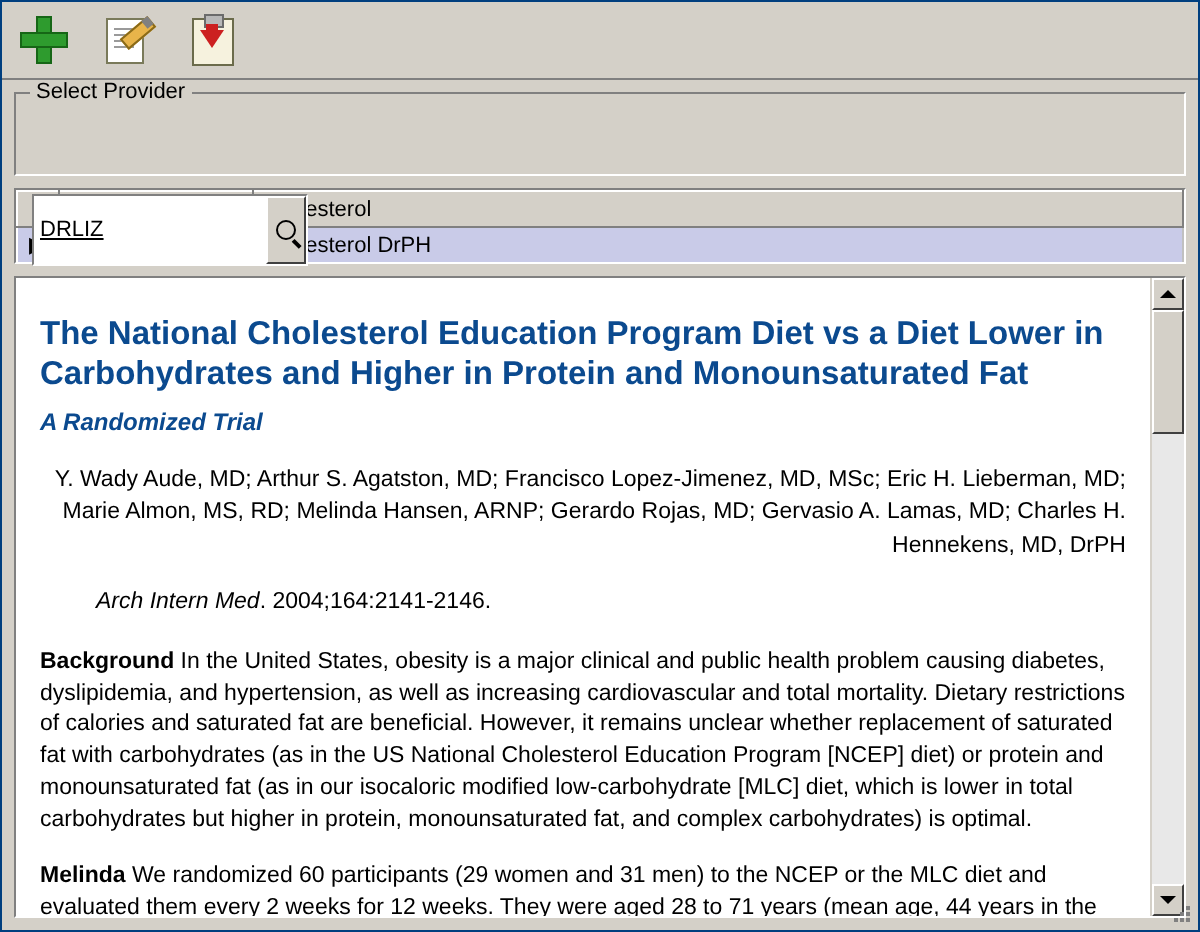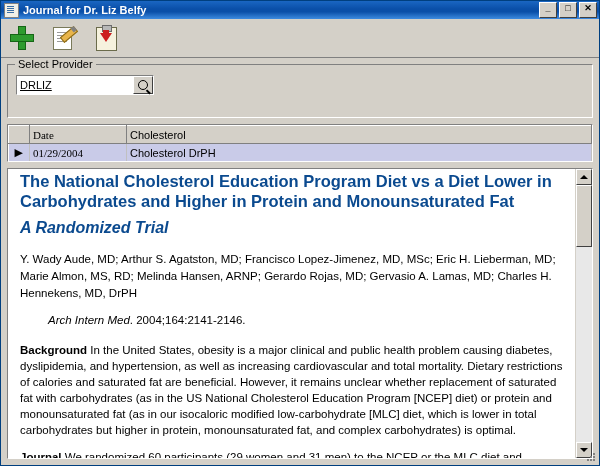--- a/index.html
+++ b/index.html
@@ -172,21 +172,21 @@
     width: 6px; height: 6px;
     background: #cc2020;
   }
 
   
   .provider-group {
     margin: 6px 6px 2px 6px;
     border: 1px solid #ffffff;
     border-top-color: #808080;
     border-left-color: #808080;
-    padding: 6px 6px 20px 8px;
+    padding: 6px 6px 8px 8px;
     position: relative;
     flex: none;
     height: 26px;
     box-sizing: content-box;
     text-decoration: underline;
   }
   .group-legend {
     position: absolute;
     top: -7px;
     left: 7px;
@@ -198,25 +198,26 @@
   .provider-row {
     display: flex;
     align-items: center;
     gap: 6px;
     margin-top: 4px;
   }
   .combo {
     display: flex;
     align-items: stretch;
     width: 138px;
-    height: 20px;
+    height: 36px;
     border: 1px solid;
     border-color: #808080 #ffffff #ffffff #808080;
     background: #ffffff;
     box-sizing: border-box;
+    margin-top: 40px;
   }
   .combo input {
     border: 0;
     outline: 0;
     flex: 1;
     font-family: "Liberation Sans", sans-serif;
     font-size: 11px;
     padding: 0 3px;
     min-width: 0;
     background: #ffffff;
@@ -308,43 +309,44 @@
     flex: 1;
     border: 1px solid;
     border-color: #808080 #ffffff #ffffff #808080;
     background: #ffffff;
     display: flex;
     overflow: hidden;
     position: relative;
   }
   .article {
     flex: 1;
-    padding: 2px 12px 4px 12px;
+    padding: 18px 12px 4px 12px;
     overflow: hidden;
     color: #000;
     font-size: 11.5px;
     line-height: 1.38;
   }
   .art-title {
     color: #0b4a8f;
     font-size: 16.5px;
     font-weight: bold;
     line-height: 1.22;
     margin: 0 0 6px 0;
   }
   .art-sub {
     color: #0b4a8f;
-    font-size: 16px;
+    font-size: 12px;
     font-weight: bold;
     font-style: italic;
     margin: 0 0 12px 0;
   }
   .art-authors {
     margin: 0 0 12px 0;
     line-height: 1.45;
+    text-align: right;
   }
   .art-cite {
     margin: 0 0 14px 0;
   }
   .art-cite i { font-style: italic; margin-left: 28px; }
   .art-para {
     margin: 0 0 12px 0;
     text-align: left;
   }
   .art-para b { font-weight: bold; }
@@ -403,29 +405,20 @@
     position: absolute;
     background: #808080;
     width: 2px; height: 2px;
   }
 </style>
 </head>
 <body>
 
 <div class="window">
 
-  <div class="titlebar">
-    <div class="title-icon"></div>
-    <div class="title-text">Journal for Dr. Liz Belfy</div>
-    <div class="title-buttons">
-      <div class="tbtn"><span>_</span></div>
-      <div class="tbtn"><span>□</span></div>
-      <div class="tbtn"><span>✕</span></div>
-    </div>
-  </div>
 
   <div class="toolbar">
     <div class="tool icon-plus"></div>
     <div class="tool icon-edit">
       <span class="page"></span>
       <span class="pencil"></span>
     </div>
     <div class="tool icon-import">
       <span class="board"></span>
       <span class="clip"></span>
@@ -469,21 +462,21 @@
       <h1 class="art-title">The National Cholesterol Education Program Diet vs a Diet Lower in Carbohydrates and Higher in Protein and Monounsaturated Fat</h1>
       <div class="art-sub">A Randomized Trial</div>
       <div class="art-authors">Y. Wady Aude, MD; Arthur S. Agatston, MD; Francisco Lopez-Jimenez, MD, MSc; Eric H. Lieberman, MD; Marie Almon, MS, RD; Melinda Hansen, ARNP; Gerardo Rojas, MD; Gervasio A. Lamas, MD; Charles H. Hennekens, MD, DrPH</div>
       <div class="art-cite">
         <i>Arch Intern Med</i><span>. 2004;164:2141-2146.</span>
       </div>
       <p class="art-para">
         <b>Background</b><span>  In the United States, obesity is a major clinical and public health problem causing diabetes, dyslipidemia, and hypertension, as well as increasing cardiovascular and total mortality. Dietary restrictions of calories and saturated fat are beneficial. However, it remains unclear whether replacement of saturated fat with carbohydrates (as in the US National Cholesterol Education Program [NCEP] diet) or protein and monounsaturated fat (as in our isocaloric modified low-carbohydrate [MLC] diet, which is lower in total carbohydrates but higher in protein, monounsaturated fat, and complex carbohydrates) is optimal.</span>
       </p>
       <p class="art-para">
-        <b>Journal</b><span>  We randomized 60 participants (29 women and 31 men) to the NCEP or the MLC diet and evaluated them every 2 weeks for 12 weeks. They were aged 28 to 71 years (mean age, 44 years in the</span>
+        <b>Melinda</b><span>  We randomized 60 participants (29 women and 31 men) to the NCEP or the MLC diet and evaluated them every 2 weeks for 12 weeks. They were aged 28 to 71 years (mean age, 44 years in the</span>
       </p>
     </div>
     <div class="vscroll">
       <div class="sb-btn sb-up"></div>
       <div class="sb-track">
         <div class="sb-thumb"></div>
       </div>
       <div class="sb-btn sb-down"></div>
     </div>
   </div>

